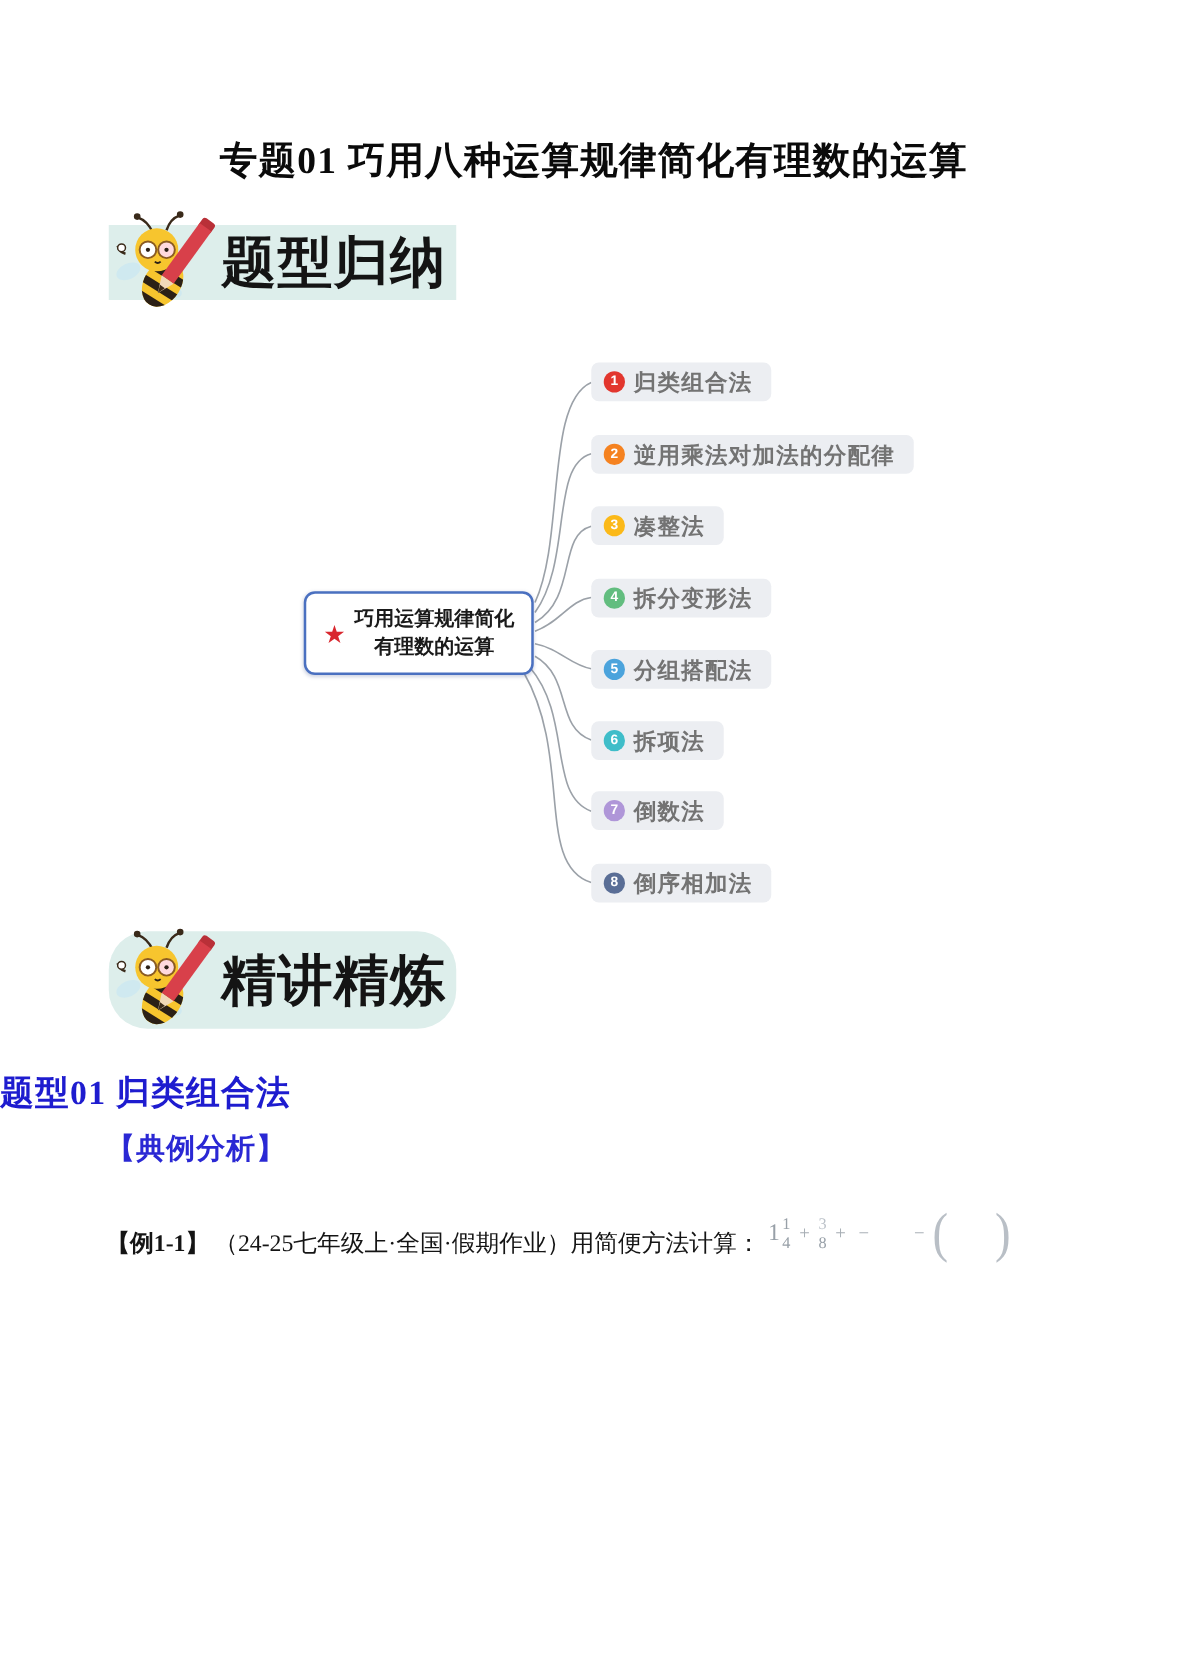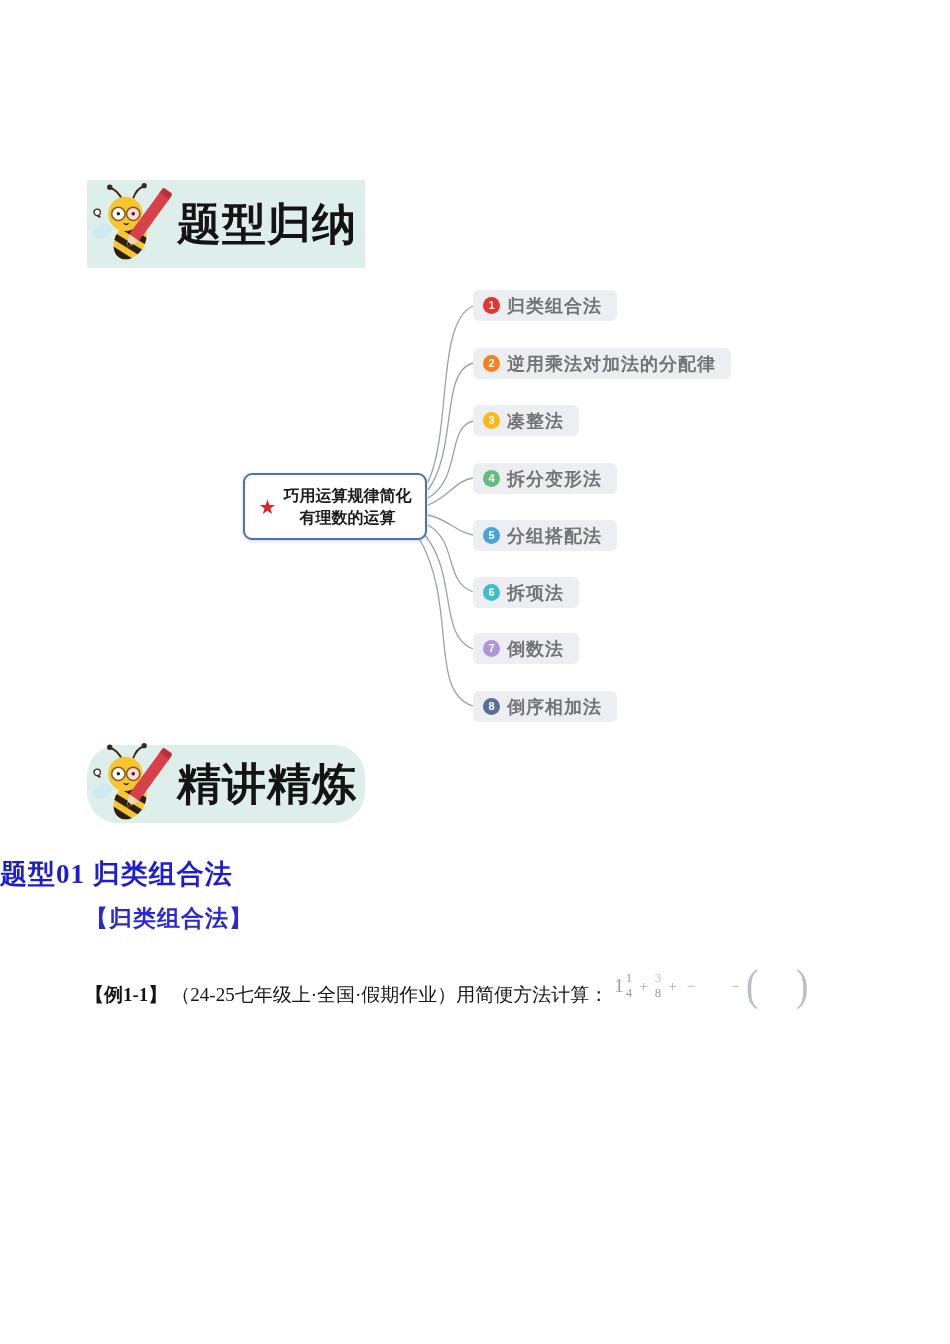--- a/index.html
+++ b/index.html
@@ -9,21 +9,21 @@
     font-family:"Liberation Serif","DejaVu Serif",serif;color:#111;
   }
   
   .doc-title{
     position:absolute;left:0;top:108px;width:100%;
     text-align:center;font-size:30px;font-weight:bold;margin:0;
     letter-spacing:1px;color:#0a0a0a;
   }
   
   .banner{
-    position:absolute;left:87px;width:278px;height:88px;
+    position:absolute;left:87px;width:278px;height:60px;
     background:#ddeeeb;display:flex;align-items:center;
   }
   .banner-1{top:180px;}
   .banner-2{top:745px;height:78px;border-radius:31px;}
   .bee{width:86px;height:86px;flex:0 0 auto;margin-left:4px;}
   .banner-text{
     font-family:"Liberation Sans","DejaVu Sans",sans-serif;
     font-size:44px;font-weight:bold;color:#141414;letter-spacing:1px;
     white-space:nowrap;
   }
@@ -88,20 +88,21 @@
   .mgap{display:inline-block;width:26px;}
   .paren{font-size:44px;font-weight:300;color:#b9bfc6;line-height:0;
     transform:scaleX(.85);display:inline-block;}
   .pgap{display:inline-block;width:36px;}
 </style>
 </head>
 <body>
 
 <div class="page">
 
+  <h1 class="doc-title">专题01 巧用八种运算规律简化有理数的运算</h1>
 
   <div class="banner banner-1">
     <svg class="bee" viewBox="0 0 110 110">
       <path d="M40 24 Q34 12 25 9" stroke="#3a2a1a" stroke-width="2.5" fill="none"></path>
       <circle cx="24" cy="8" r="3.4" fill="#3a2a1a"></circle>
       <path d="M54 22 Q58 10 67 7" stroke="#3a2a1a" stroke-width="2.5" fill="none"></path>
       <circle cx="68" cy="6" r="3.4" fill="#3a2a1a"></circle>
       <ellipse cx="15" cy="64" rx="13" ry="8" fill="#cfe9f0" transform="rotate(-25 15 64)"></ellipse>
       <ellipse cx="58" cy="84" rx="12" ry="7" fill="#cfe9f0" transform="rotate(18 58 84)"></ellipse>
       <g transform="rotate(32 50 76)">
@@ -234,21 +235,21 @@
         <polygon points="64,78 79,78 71.5,95" fill="#f0d9b8"></polygon>
         <polygon points="68.5,87 74.5,87 71.5,95" fill="#3a2a1a"></polygon>
       </g>
       <path d="M12 46 q-7 -2 -8 -8" stroke="#3a2a1a" stroke-width="2.5" fill="none"></path>
       <circle cx="8" cy="40" r="4" fill="#fff" stroke="#3a2a1a" stroke-width="1.5"></circle>
     </svg>
     <span class="banner-text">精讲精炼</span>
   </div>
 
   <h2 class="type-heading">题型01 归类组合法</h2>
-  <div class="sub-heading">【归类组合法】</div>
+  <div class="sub-heading">【典例分析】</div>
 
   <div class="example-line">
     <span class="ex-tag">【例1-1】</span>
     <span class="ex-src">（24-25七年级上·全国·假期作业）用简便方法计算：</span>
     <span class="math">
       <span class="mi">1</span>
       <span class="frac">
           <span class="fn">1</span>
           <span class="fd">4</span>
         </span>

